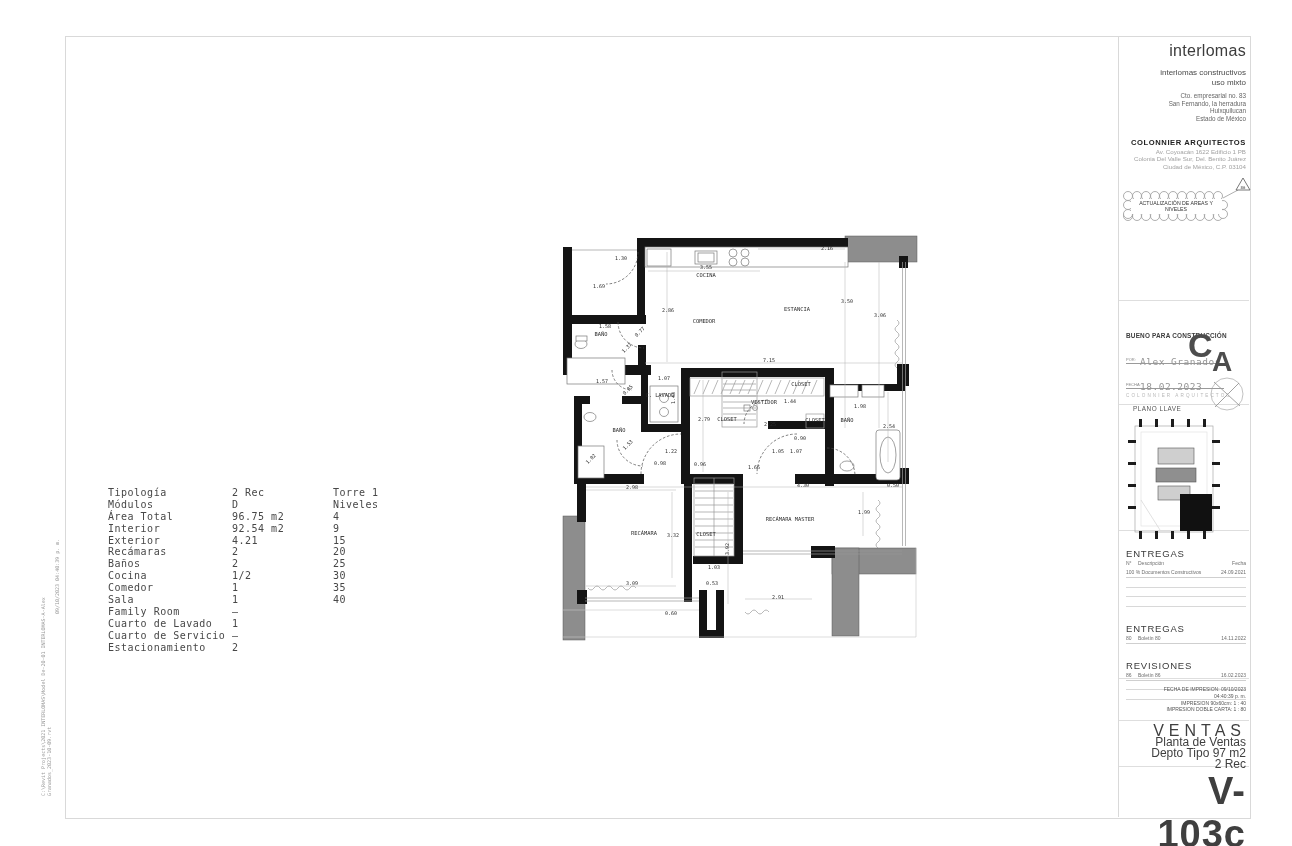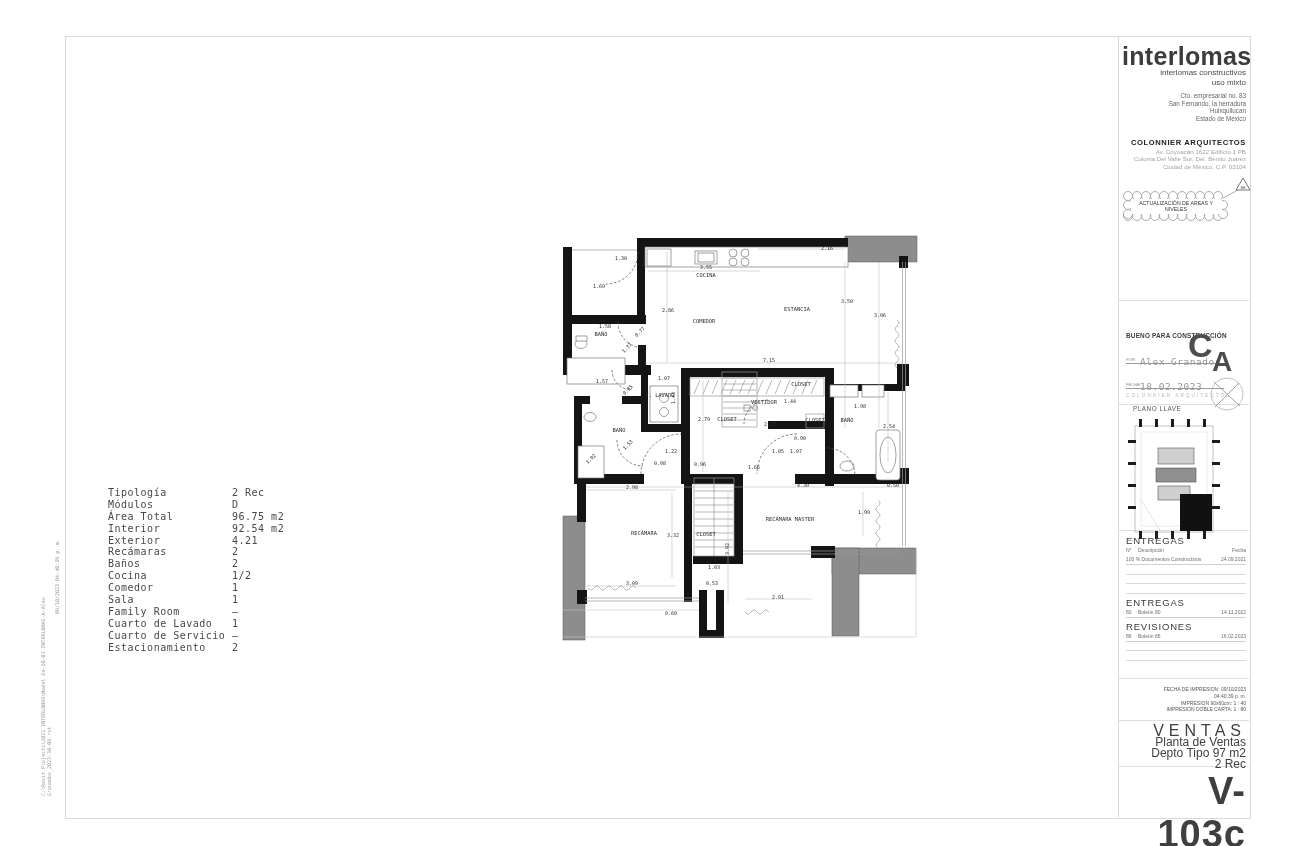--- a/index.html
+++ b/index.html
@@ -12,39 +12,39 @@
   .hsep{left:1119px;width:130px;height:0;border-top:1px solid #dedede;}
   
   .vtext{position:absolute;transform-origin:0 100%;transform:rotate(-90deg);
          font:5px "DejaVu Sans Mono",monospace;color:#9a9a9a;white-space:nowrap;}
   
   .spec-col{position:absolute;top:487px;}
   .spec-cell{height:11.9px;line-height:11.9px;font:10px "DejaVu Sans Mono",monospace;
              color:#474747;letter-spacing:.5px;white-space:nowrap;}
   
   .tb{left:1122px;width:124px;text-align:right;}
-  #brand{top:42px;font-size:25px;font-weight:bold;color:#3c3c3c;letter-spacing:.3px;}
+  #brand{top:42px;font-size:16px;font-weight:normal;color:#3c3c3c;letter-spacing:.3px;}
   #subtitle{top:68px;font-size:8px;line-height:9.5px;color:#4a4a4a;}
   #address{top:92px;font-size:6.3px;line-height:7.6px;color:#666;}
   #firm{top:138px;font-size:7.6px;font-weight:bold;color:#222;letter-spacing:.6px;}
   #firm-address{top:148px;font-size:6.2px;line-height:7.4px;color:#a2a2a2;}
   #cloud-label-wrap{left:1128px;top:200px;width:96px;text-align:center;font-size:5.2px;color:#333;}
   
   #approval{left:1126px;top:332px;width:120px;text-align:left;}
   #approval .ttl{font-size:6.4px;font-weight:bold;color:#3d3d3d;letter-spacing:.2px;}
   .sigrow{position:relative;margin-top:12px;border-bottom:1px solid #9a9a9a;width:84px;
           padding-left:14px;height:12px;}
   .sigrow .lab{position:absolute;left:0;bottom:1px;font-size:4px;color:#888;}
   .sigrow .val{font:9.5px "DejaVu Sans Mono",monospace;color:#969696;letter-spacing:.5px;white-space:nowrap;}
   #stamp-name{margin-top:4px;font-size:4.6px;color:#b8b8b8;letter-spacing:2.1px;line-height:6px;}
   .ca-letter{position:absolute;font-weight:bold;color:#4d4d4d;font-family:"Liberation Sans",sans-serif;}
   #plano-llave-label{left:1133px;top:405px;font-size:6.4px;color:#555;letter-spacing:.5px;}
   
   #logs{left:1126px;top:532px;width:120px;}
-  .log-title{font-size:9.5px;color:#3a3a3a;letter-spacing:.8px;margin-top:3px;}
+  .log-title{font-size:9.5px;color:#3a3a3a;letter-spacing:.8px;margin-top:16px;}
   .log-head,.log-row{position:relative;font-size:5px;color:#6e6e6e;height:9px;line-height:9px;}
   .log-row{border-bottom:1px solid #cfcfcf;}
   .log-empty{height:8.5px;border-bottom:1px solid #d8d8d8;}
   .cell-n{position:absolute;left:0;}
   .cell-desc{position:absolute;left:12px;}
   .cell-fecha{position:absolute;right:0;}
   
   #print-info{left:1122px;top:686px;width:124px;text-align:right;font-size:5px;
               line-height:6.8px;color:#555;}
   #ventas{top:722px;font-size:16px;color:#3f3f3f;letter-spacing:5px;font-weight:normal;}
@@ -408,20 +408,32 @@
       <div class="spec-cell">2</div>
       <div class="spec-cell">2</div>
       <div class="spec-cell">1/2</div>
       <div class="spec-cell">1</div>
       <div class="spec-cell">1</div>
       <div class="spec-cell">–</div>
       <div class="spec-cell">1</div>
       <div class="spec-cell">–</div>
       <div class="spec-cell">2</div>
     </div>
+  <div id="tower-col" class="spec-col" style="left:333px">
+      <div class="spec-cell">Torre 1</div>
+      <div class="spec-cell">Niveles</div>
+      <div class="spec-cell">4</div>
+      <div class="spec-cell">9</div>
+      <div class="spec-cell">15</div>
+      <div class="spec-cell">20</div>
+      <div class="spec-cell">25</div>
+      <div class="spec-cell">30</div>
+      <div class="spec-cell">35</div>
+      <div class="spec-cell">40</div>
+    </div>
 
   <div class="abs tb" id="brand">interlomas</div>
   <div class="abs tb" id="subtitle">
     <div>interlomas constructivos</div>
     <div>uso mixto</div>
   </div>
   <div class="abs tb" id="address">
     <div>Cto. empresarial no. 83</div>
     <div>San Fernando, la herradura</div>
     <div>Huixquilucan</div>

